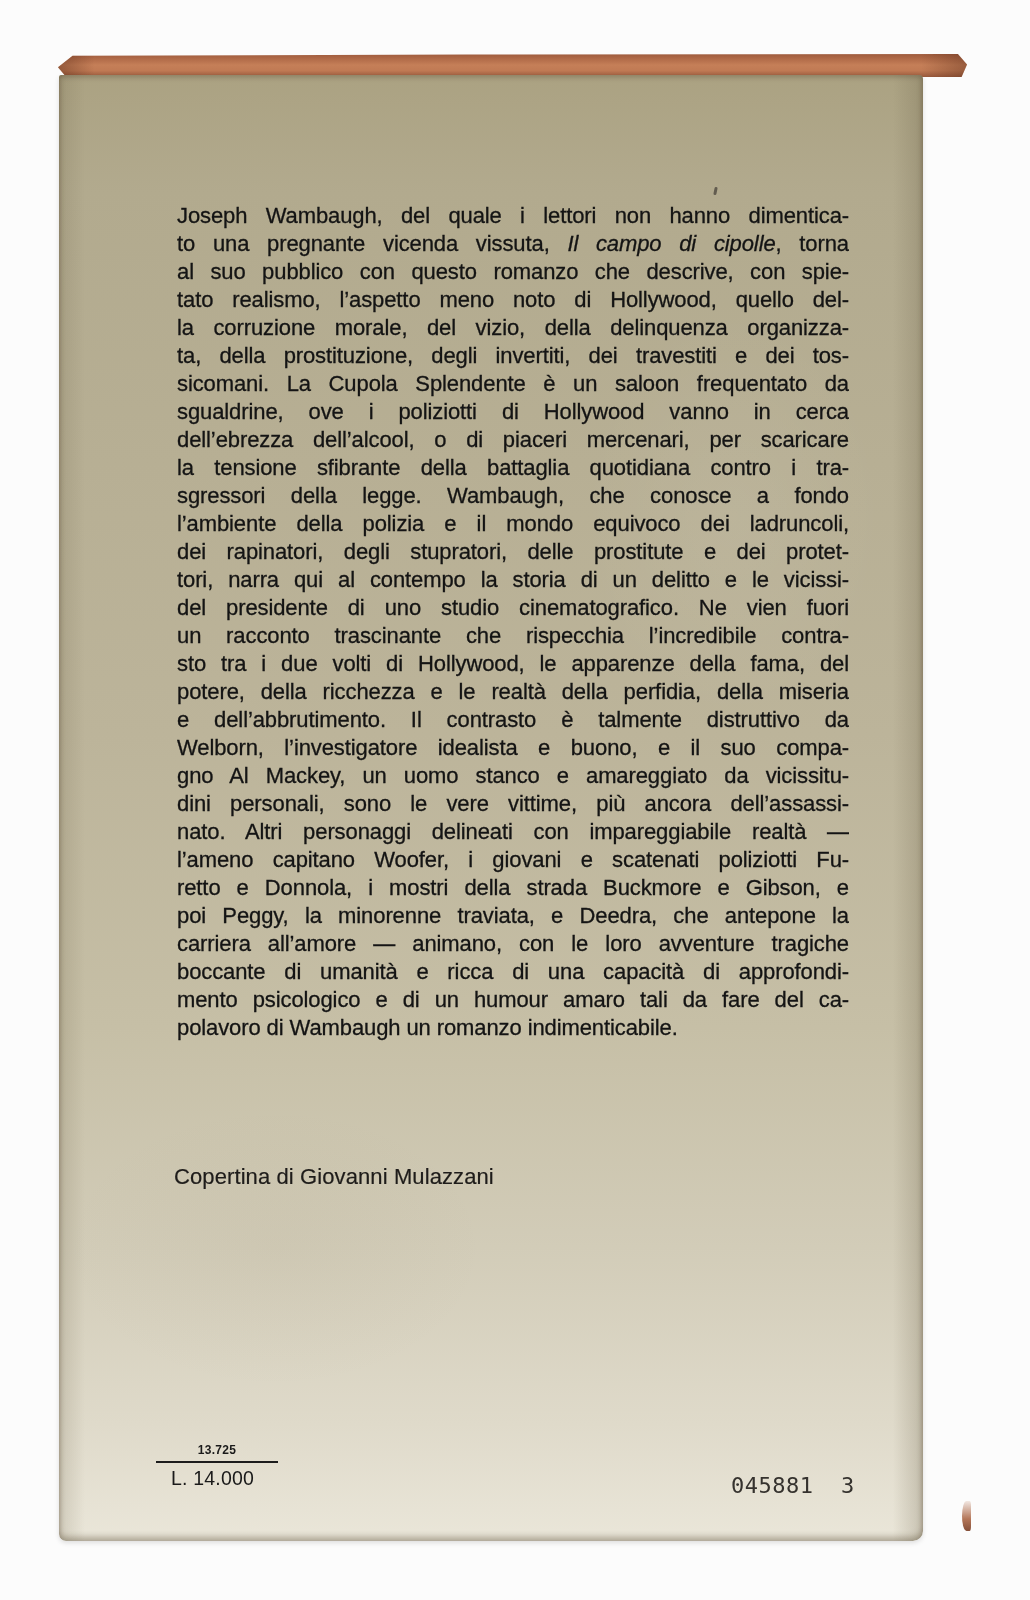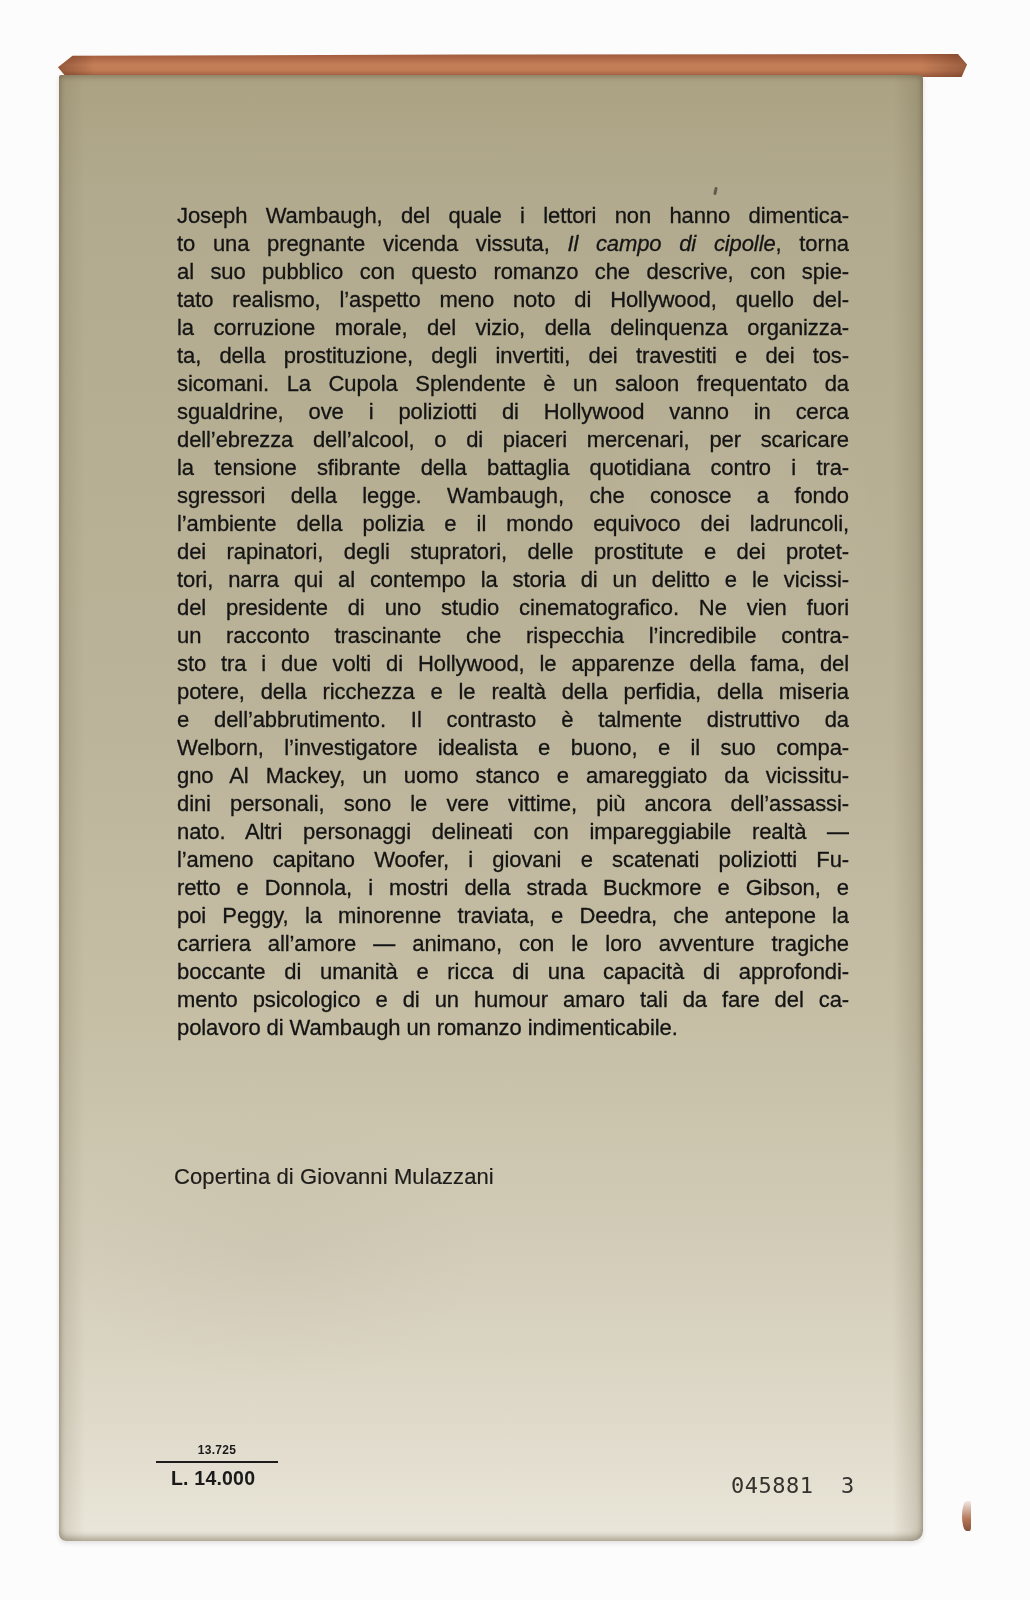--- a/index.html
+++ b/index.html
@@ -54,21 +54,21 @@
   }
   .price-block{
     position:absolute;left:97px;top:1368px;width:122px;color:#1a1a1a;
   }
   .price-upper{
     font-size:12px;font-weight:bold;text-align:center;
     padding-bottom:4px;border-bottom:2.5px solid #1c1c1c;
     letter-spacing:0.3px;
   }
   .price-lower{
-    font-size:19.5px;font-weight:bold;padding:4px 0 0 15px;
+    font-size:19.5px;font-weight:normal;padding:4px 0 0 15px;
     letter-spacing:0.2px;
   }
   .serial{
     position:absolute;left:672px;top:1398px;
     font-family:"DejaVu Sans Mono", monospace;
     font-size:22px;color:#35322e;letter-spacing:0.5px;white-space:pre;
   }
   .ink-speck{
     position:absolute;left:655px;top:112px;width:3px;height:8px;
     background:#4d4840;border-radius:2px;transform:rotate(12deg);opacity:.8;

